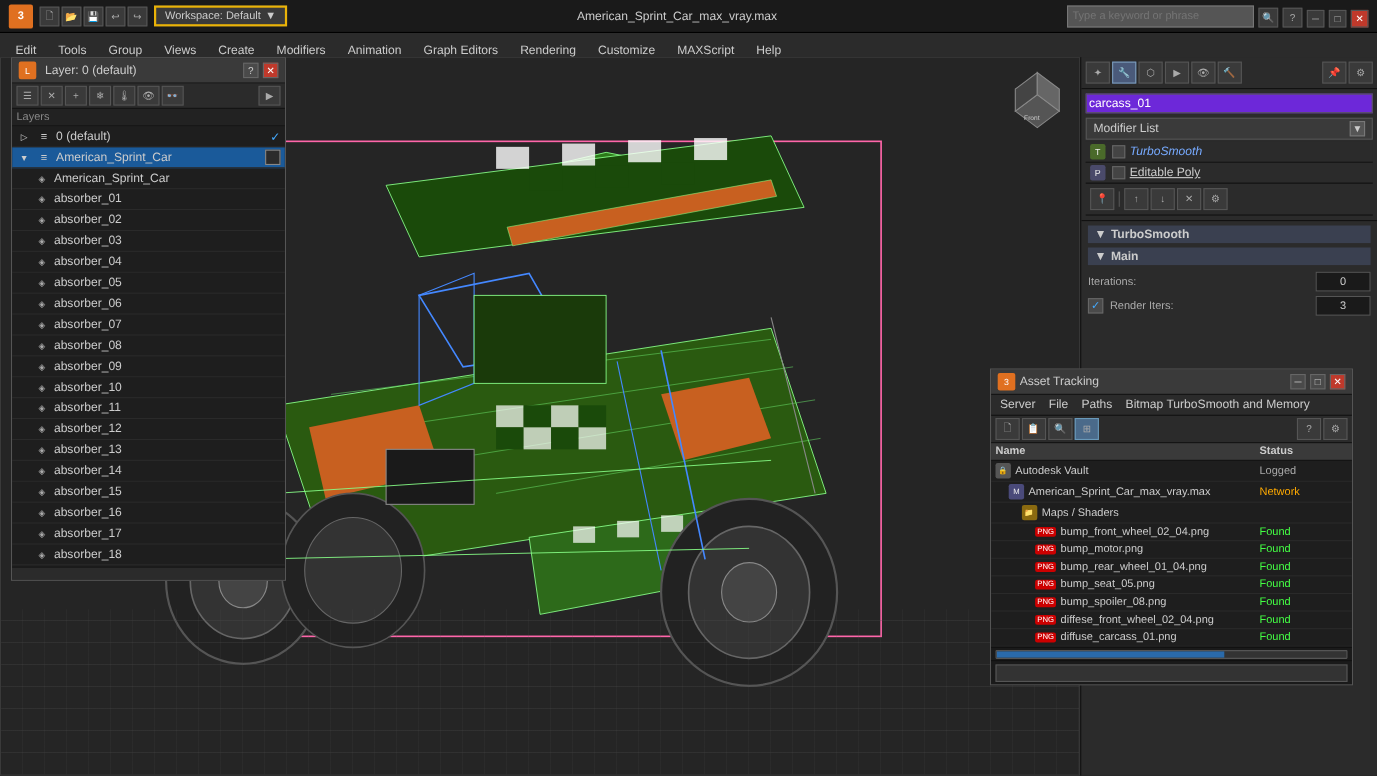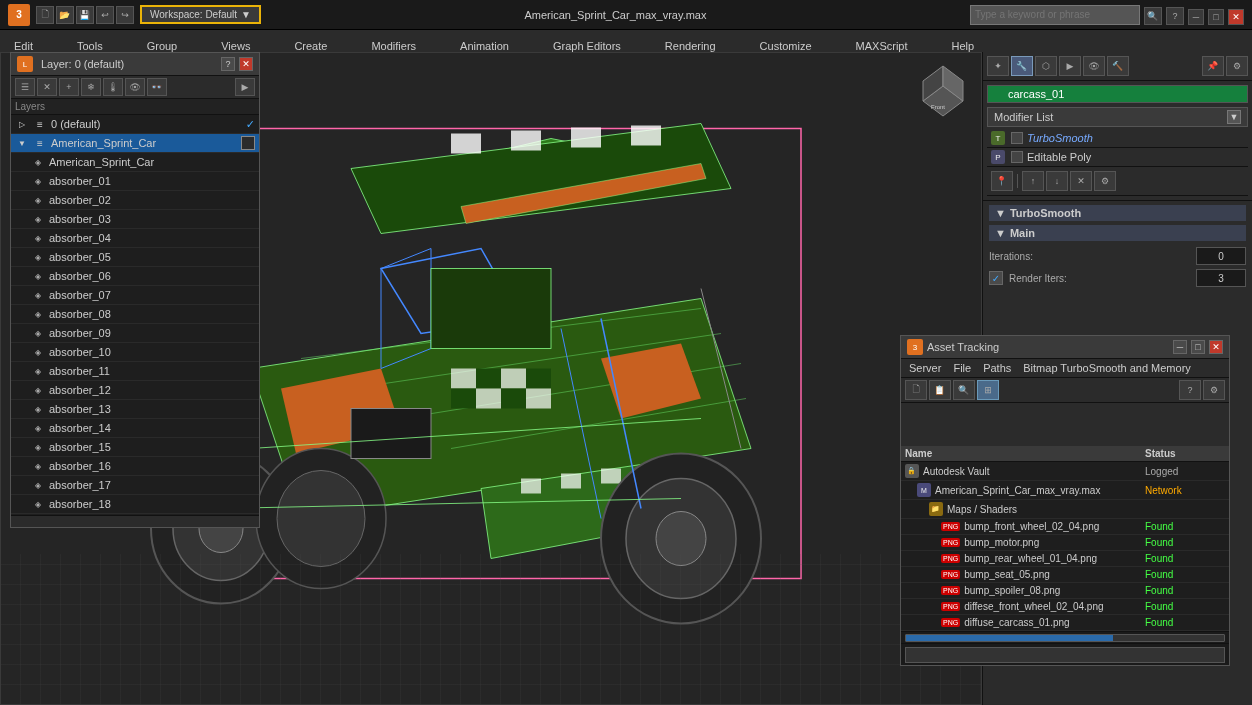--- a/index.html
+++ b/index.html
@@ -66,21 +66,20 @@
     .win-btn.close-btn { background: #c0392b; color: white; }
 
     
     #menubar {
       height: 30px;
       background: #2b2b2b;
       display: flex;
       align-items: center;
       border-bottom: 1px solid #111;
       padding: 16px 4px;
-      gap: 24px;
     }
     .menu-item {
       padding: 2px 10px;
       color: #ccc;
       font-size: 11px;
       cursor: pointer;
     }
 
     
     #viewport-label {
@@ -131,24 +130,24 @@
       border-left: 1px solid #111;
       overflow: hidden;
     }
 
     
     #modifier-panel {
       padding: 4px;
       border-bottom: 1px solid #111;
     }
     #obj-name-bar {
-      background: #15803d;
+      background: #6d28d9;
       border: 1px solid #555;
       color: #fff;
-      padding: 2px 20px;
+      padding: 2px 2px;
       font-size: 11px;
       margin-bottom: 4px;
       display: flex; justify-content: space-between; align-items: center;
     }
     #mod-list-header {
       background: #3a3a3a;
       border: 1px solid #555;
       color: #ccc;
       padding: 2px 6px;
       font-size: 11px;
@@ -174,21 +173,21 @@
     .modifier-item .mod-icon {
       width: 14px; height: 14px;
       background: #555;
       border-radius: 2px;
       display: flex; align-items: center; justify-content: center;
       font-size: 8px; color: #eee;
     }
     .modifier-item .mod-name {
       color: #7af; font-size: 11px; font-style: italic;
     }
-    .modifier-item .mod-name.editable { color: #ccc; font-style: normal; }
+    .modifier-item .mod-name.editable { color: #ccc; font-style: normal; text-decoration: underline; }
     .modifier-item .mod-checkbox {
       width: 12px; height: 12px;
       background: #444;
       border: 1px solid #666;
       margin-left: 2px;
     }
 
     
     #mod-toolbar {
       display: flex;
@@ -427,21 +426,20 @@
 
     
     #at-table-header {
       display: flex;
       background: #3a3a3a;
       border-bottom: 1px solid #111;
       padding: 2px 4px;
       font-size: 10px;
       font-weight: bold;
       color: #ccc;
-      margin-top: 43px;
     }
     .at-col-name { flex: 1; }
     .at-col-status { width: 80px; text-align: left; }
 
     
     #at-table {
       max-height: 200px;
       overflow-y: auto;
       background: #1e1e1e;
     }

